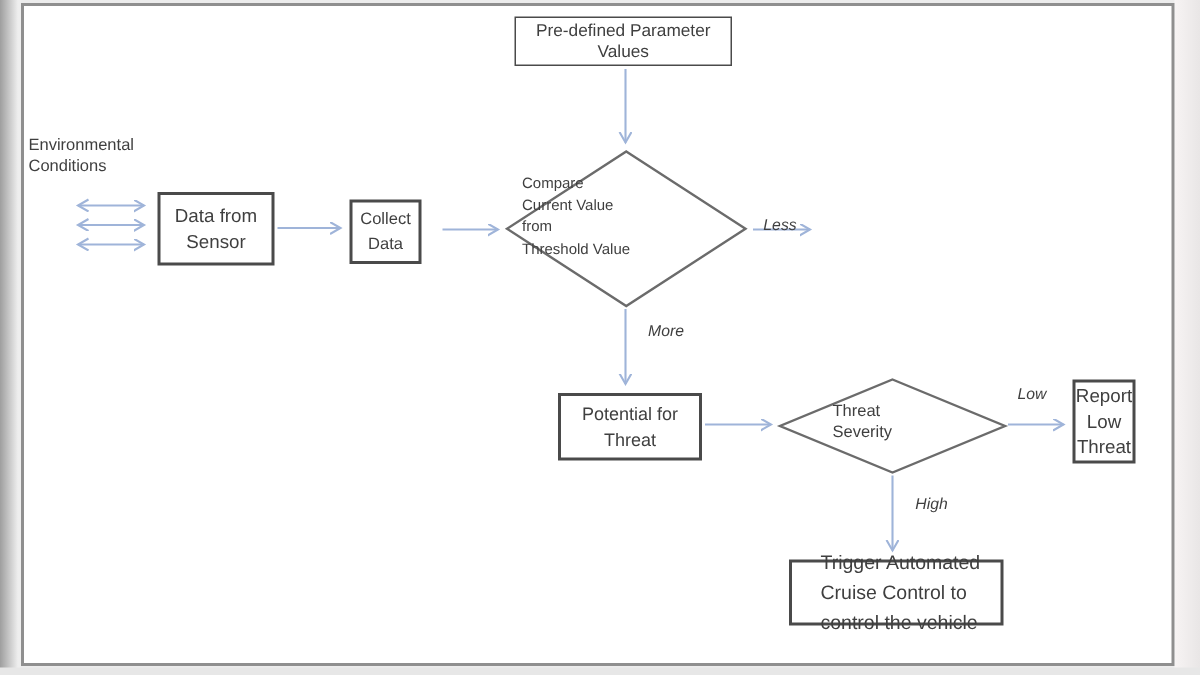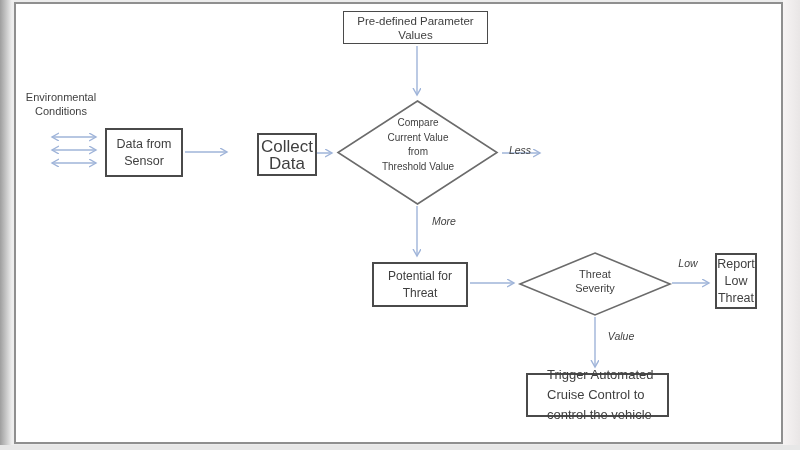--- a/index.html
+++ b/index.html
@@ -26,30 +26,30 @@
     box-sizing:border-box;background:#ffffff;border:2px solid #8f8f8f;
   }
   .overlay{position:absolute;left:0;top:0;width:800px;height:450px;pointer-events:none;}
   .node{
     position:absolute;box-sizing:border-box;background:#fff;
     border:2px solid #4a4a4a;
     display:flex;align-items:center;justify-content:center;text-align:center;
     white-space:pre-line;color:#3f3f3f;
   }
   .lbl{
-    position:absolute;white-space:pre-line;text-align:center;color:#3f3f3f;
+    position:absolute;white-space:pre-line;color:#3f3f3f;
   }
   .edge-label{
     position:absolute;font-style:italic;font-size:10.5px;color:#3f3f3f;
     text-align:center;white-space:nowrap;
   }
   
   .n-predefined{left:343px;top:11px;width:145px;height:33px;font-size:11.5px;line-height:14px;border-width:1px;}
   .n-sensor{left:105px;top:128px;width:78px;height:49px;font-size:12.5px;line-height:17px;}
-  .n-collect{left:233px;top:133px;width:60px;height:43px;font-size:17px;line-height:17px;margin-left:24px;}
+  .n-collect{left:233px;top:133px;width:48px;height:43px;font-size:11px;line-height:17px;}
   .n-safe{left:546px;top:136px;width:105px;height:41px;font-size:12px;line-height:16px;}
   .n-potential{left:372px;top:262px;width:96px;height:45px;font-size:12px;line-height:17px;}
   .n-report{left:715px;top:253px;width:42px;height:56px;font-size:12.5px;line-height:17px;}
   .n-trigger{left:526px;top:373px;width:143px;height:44px;font-size:13px;line-height:20px;
              justify-content:flex-start;text-align:left;padding-left:19px;}
   .d-compare-label{left:348px;top:116px;width:140px;font-size:10px;line-height:14.5px;}
   .d-severity-label{left:555px;top:267px;width:80px;font-size:11px;line-height:14px;}
   .a-environmental{left:19px;top:90px;width:84px;font-size:11px;line-height:14px;}
   .a-ambience{left:27px;top:184px;width:68px;font-size:11px;line-height:14px;}
   .l-less{left:503px;top:124px;width:34px;margin-top:20px;}
@@ -112,14 +112,14 @@
 Threshold Value</div>
   <div class="lbl d-severity-label">Threat
 Severity</div>
 
   <div class="lbl a-environmental">Environmental
 Conditions</div>
 
   <div class="edge-label l-less">Less</div>
   <div class="edge-label l-more">More</div>
   <div class="edge-label l-low">Low</div>
-  <div class="edge-label l-high">Value</div>
+  <div class="edge-label l-high">High</div>
 </div>
 
 </body></html>

